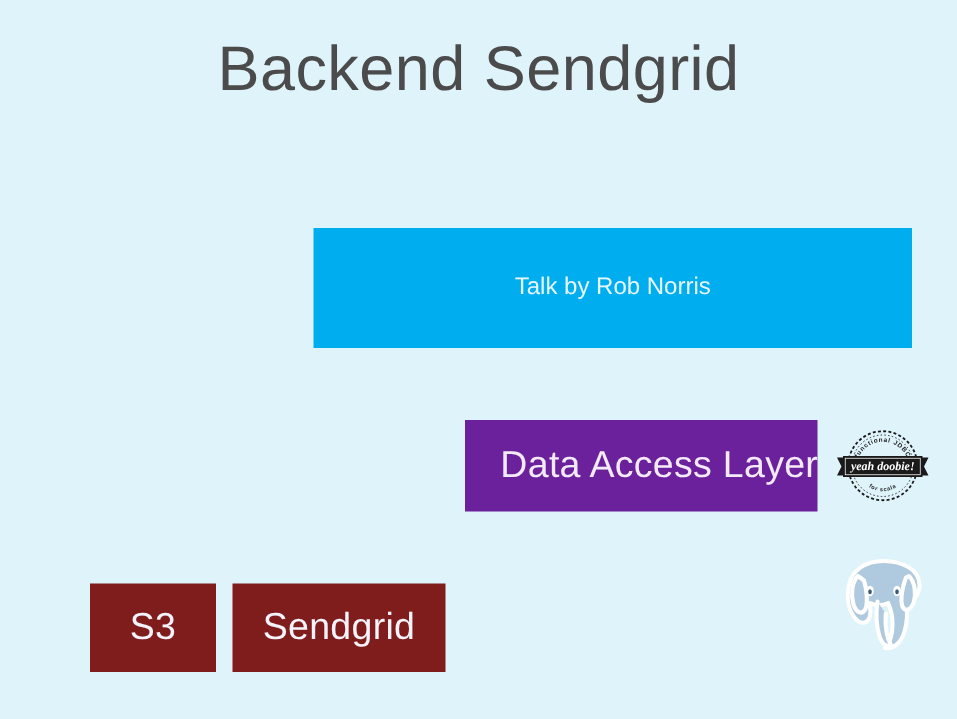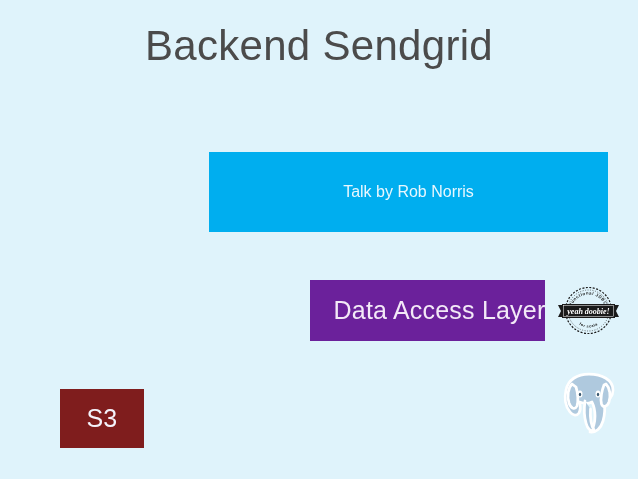--- a/index.html
+++ b/index.html
@@ -161,20 +161,23 @@
       <rect x="10" y="46" width="106" height="28" fill="#1a1a1a"></rect>
       <rect x="13" y="49" width="100" height="22" fill="none" stroke="#ffffff" stroke-width="1"></rect>
       <text x="63" y="65" text-anchor="middle" font-family="'Liberation Serif', serif" font-size="16" font-style="italic" font-weight="bold" fill="#ffffff">yeah doobie!</text>
     </svg>
   </div>
 
   <div class="box svc-box svc-s3">
     <span class="svc-label">S3</span>
   </div>
 
+  <div class="box svc-box svc-sendgrid">
+    <span class="svc-label">Sendgrid</span>
+  </div>
 
 
   <div class="pg-logo">
     <svg viewBox="0 0 128 132" width="64" height="66" xmlns="http://www.w3.org/2000/svg">
       <g stroke="#ffffff" stroke-width="5.5" stroke-linejoin="round" stroke-linecap="round" fill="#afc9de">
 
         <path d="M 64 10
                  C 40 10, 22 22, 18 42
                  C 14 60, 18 76, 26 86
                  C 32 94, 40 94, 44 88

